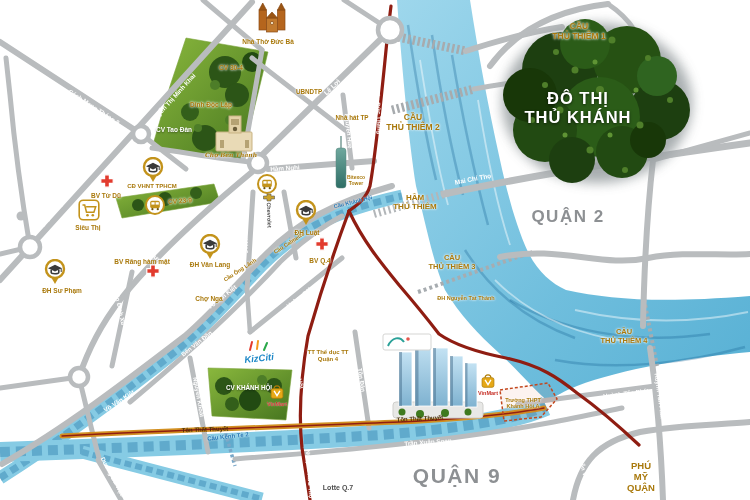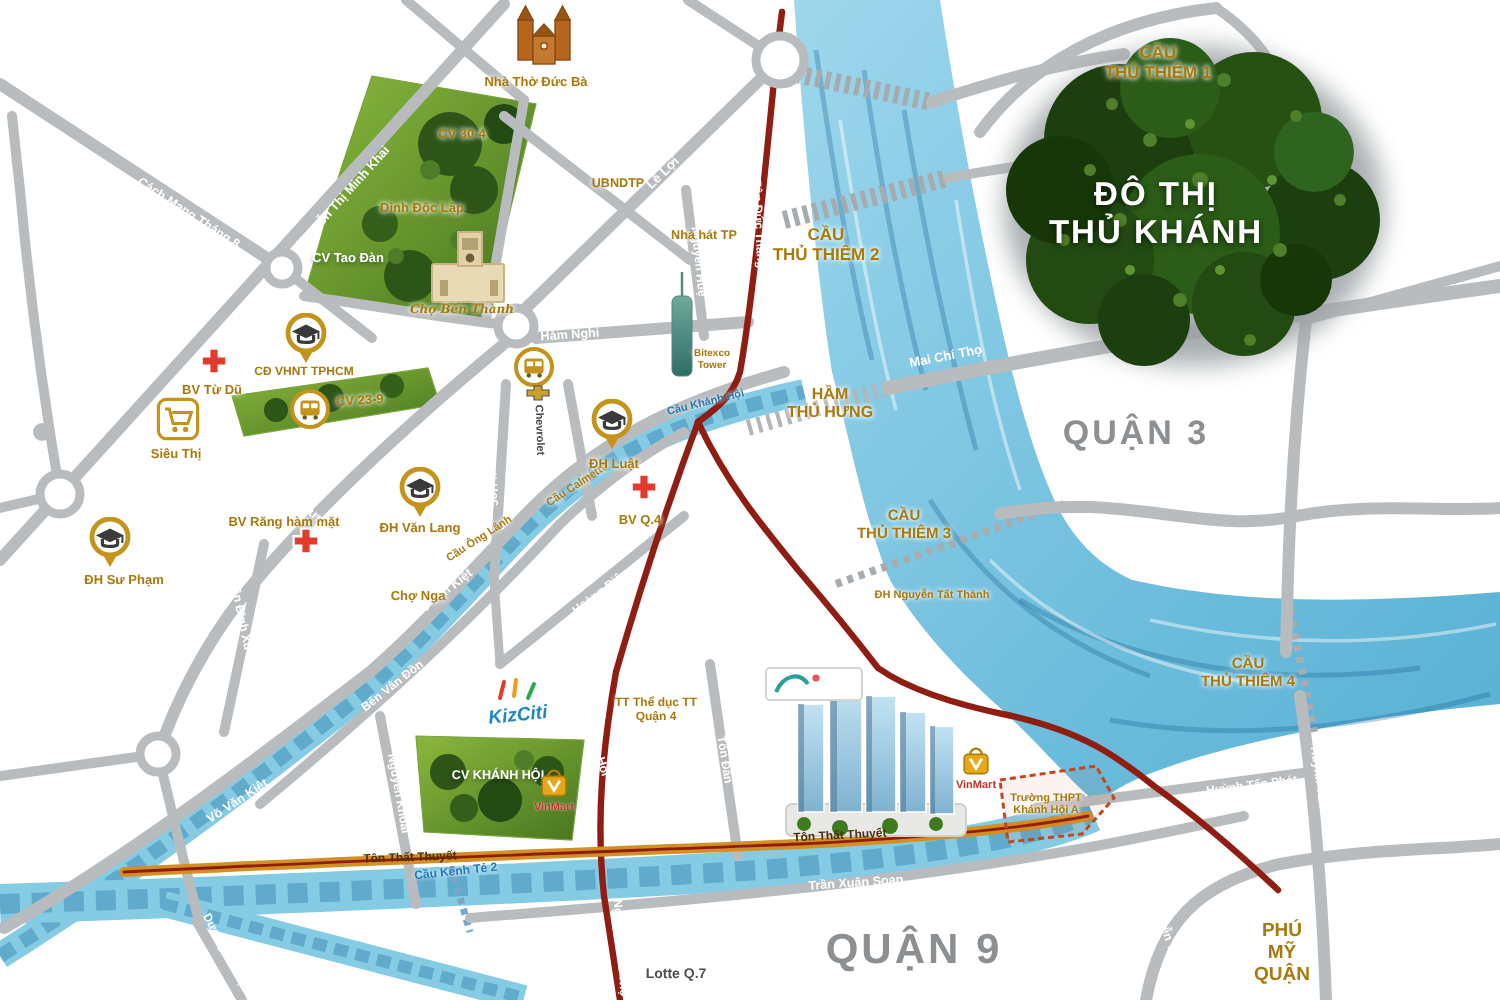--- a/index.html
+++ b/index.html
@@ -269,33 +269,33 @@
       <rect x="245" y="140" width="4" height="8" fill="#b5a273"></rect>
     </g>
 
     <g>
       <rect x="336" y="148" width="10" height="40" rx="3" fill="url(#gBitex)" stroke="#58847c" stroke-width="0.5"></rect>
       <line x1="341" y1="136" x2="341" y2="148" stroke="#58847c" stroke-width="1.2"></line>
     </g>
   </svg>
 
   <div id="labels">
-      <div class="lbl gray" style="left: 568px; top: 217px; font-size: 17px; transform: translate(-50%, -50%) rotate(0deg);">QUẬN 3</div>
+      <div class="lbl gray" style="left: 568px; top: 217px; font-size: 17px; transform: translate(-50%, -50%) rotate(0deg);">QUẬN 2</div>
       <div class="lbl gray" style="left: 457px; top: 476px; font-size: 21px; transform: translate(-50%, -50%) rotate(0deg);">QUẬN 9</div>
       <div class="lbl gold" style="left: 641px; top: 477px; font-size: 9.5px; transform: translate(-50%, -50%) rotate(0deg);">PHÚ
 MỸ
 QUẬN</div>
       <div class="lbl bigwhite" style="left: 578px; top: 108px; font-size: 16.5px; transform: translate(-50%, -50%) rotate(0deg);">ĐÔ THỊ
 THỦ KHÁNH</div>
       <div class="lbl gold" style="left: 579px; top: 31px; font-size: 8.5px; transform: translate(-50%, -50%) rotate(0deg);">CẦU
 THỦ THIÊM 1</div>
       <div class="lbl gold" style="left: 413px; top: 122px; font-size: 8.5px; transform: translate(-50%, -50%) rotate(0deg);">CẦU
 THỦ THIÊM 2</div>
       <div class="lbl gold" style="left: 415px; top: 202px; font-size: 8px; transform: translate(-50%, -50%) rotate(0deg);">HẦM
-THỦ HƯNG</div>
+THỦ THIÊM</div>
       <div class="lbl gold" style="left: 452px; top: 263px; font-size: 7.5px; transform: translate(-50%, -50%) rotate(0deg);">CẦU
 THỦ THIÊM 3</div>
       <div class="lbl gold" style="left: 624px; top: 337px; font-size: 7.5px; transform: translate(-50%, -50%) rotate(0deg);">CẦU
 THỦ THIÊM 4</div>
       <div class="lbl gold" style="left: 240px; top: 270px; font-size: 5.5px; transform: translate(-50%, -50%) rotate(-33deg);">Cầu Ông Lãnh</div>
       <div class="lbl gold" style="left: 289px; top: 243px; font-size: 5.5px; transform: translate(-50%, -50%) rotate(-33deg);">Cầu Calmette</div>
       <div class="lbl blue" style="left: 353px; top: 202px; font-size: 5.5px; transform: translate(-50%, -50%) rotate(-14deg);">Cầu Khánh Hội</div>
       <div class="lbl blue" style="left: 228px; top: 437px; font-size: 6px; transform: translate(-50%, -50%) rotate(-6deg);">Cầu Kênh Tẻ 2</div>
       <div class="lbl onroad" style="left: 94px; top: 107px; font-size: 6.3px; transform: translate(-50%, -50%) rotate(33deg);">Cách Mạng Tháng 8</div>
       <div class="lbl onroad" style="left: 60px; top: 204px; font-size: 6.3px; transform: translate(-50%, -50%) rotate(-48deg);">Nguyễn Thị Minh Khai</div>

